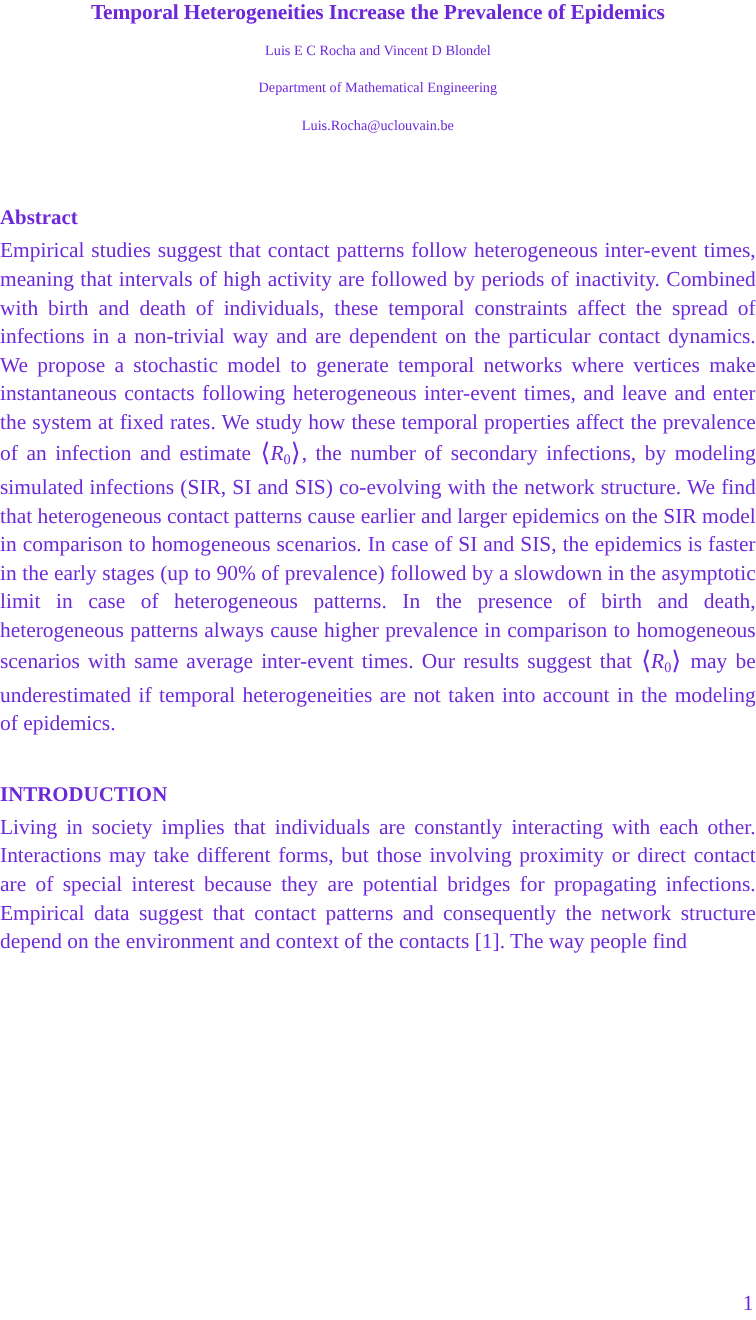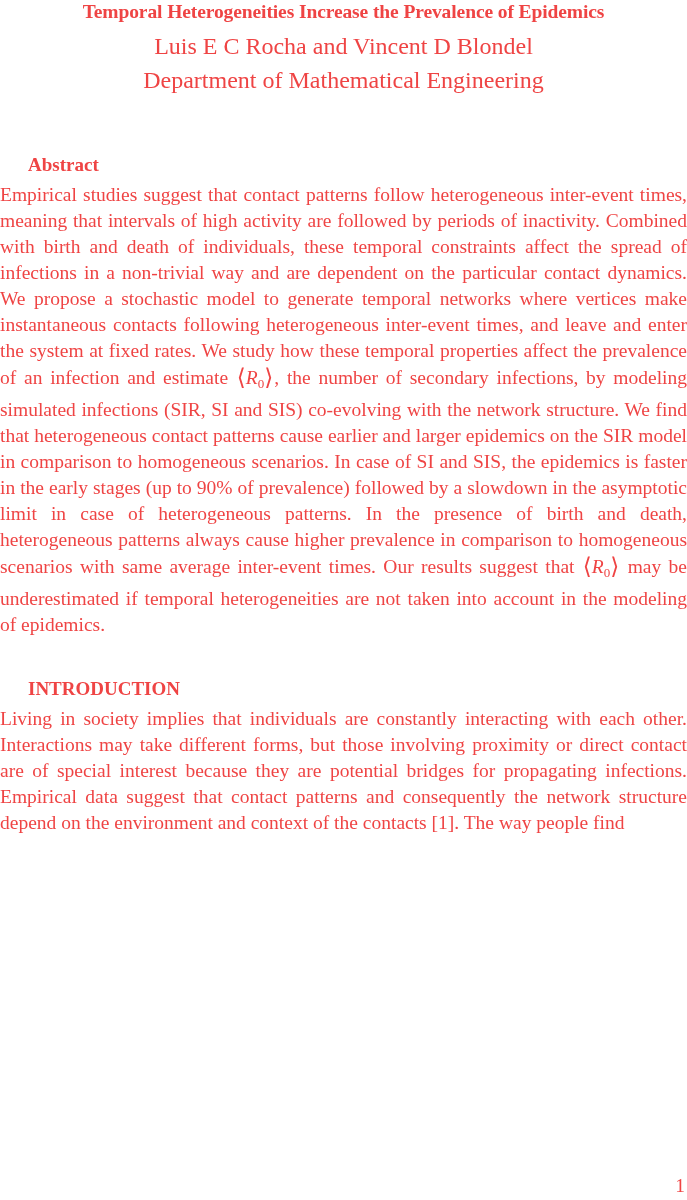--- a/index.html
+++ b/index.html
@@ -8,21 +8,21 @@
     padding: 0;
     background: #ffffff;
   }
   .page {
     position: relative;
     width: 687px;
     height: 1200px;
     background: #ffffff;
     overflow: hidden;
     font-family: "Liberation Serif", "DejaVu Serif", serif;
-    color: #ef4444;
+    color: #6d28d9;
     -webkit-font-smoothing: none;
   }
   
   .column {
     position: absolute;
     left: 0px;
     top: 0px;
     width: 687px;
   }
 
@@ -32,31 +32,30 @@
     font-weight: bold;
     font-size: 19.5px;
     line-height: 34px;
     letter-spacing: -0.1px;
   }
   .title-line.first { margin-top: -5px; }
 
   .meta-line {
     text-align: center;
     font-weight: normal;
-    font-size: 24px;
+    font-size: 13px;
     line-height: 34px;
   }
 
   
   .section-heading {
     font-weight: bold;
     font-size: 19px;
     line-height: 34px;
     text-align: left;
-    padding-left: 28px;
   }
 
   
   .body-para {
     text-align: justify;
     text-align-last: left;
     font-size: 19.5px;
     line-height: 26px;
     word-spacing: 0px;
   }
@@ -103,20 +102,21 @@
   <div class="column">
 
     <div class="title-line first">Temporal Heterogeneities Increase the Prevalence of Epidemics</div>
 
 
     <div class="meta-line">Luis E C Rocha and Vincent D Blondel</div>
 
     <div class="meta-line">Department of Mathematical Engineering</div>
 
 
+    <div class="meta-line">Luis.Rocha@uclouvain.be</div>
 
 
     <div class="spacer-line"></div>
     <div class="spacer-half"></div>
 
     <div class="section-heading">Abstract</div>
 
     <div class="body-para"><span>Empirical studies suggest that contact patterns follow heterogeneous inter-event times, meaning that intervals of high activity are followed by periods of inactivity. Combined with birth and death of individuals, these temporal constraints affect the spread of infections in a non-trivial way and are dependent on the particular contact dynamics. We propose a stochastic model to generate temporal networks where vertices make instantaneous contacts following heterogeneous inter-event times, and leave and enter the system at fixed rates. We study how these temporal properties affect the prevalence of an infection and estimate </span><span class="math"><span class="angle">⟨</span><span class="var">R</span><span class="sub">0</span><span class="angle">⟩</span></span><span>, the number of secondary infections, by modeling simulated infections (SIR, SI and SIS) co-evolving with the network structure. We find that heterogeneous contact patterns cause earlier and larger epidemics on the SIR model in comparison to homogeneous scenarios. In case of SI and SIS, the epidemics is faster in the early stages (up to 90% of prevalence) followed by a slowdown in the asymptotic limit in case of heterogeneous patterns. In the presence of birth and death, heterogeneous patterns always cause higher prevalence in comparison to homogeneous scenarios with same average inter-event times. Our results suggest that </span><span class="math"><span class="angle">⟨</span><span class="var">R</span><span class="sub">0</span><span class="angle">⟩</span></span><span> may be underestimated if temporal heterogeneities are not taken into account in the modeling of epidemics.</span></div>
 
     <div class="spacer-line"></div>

